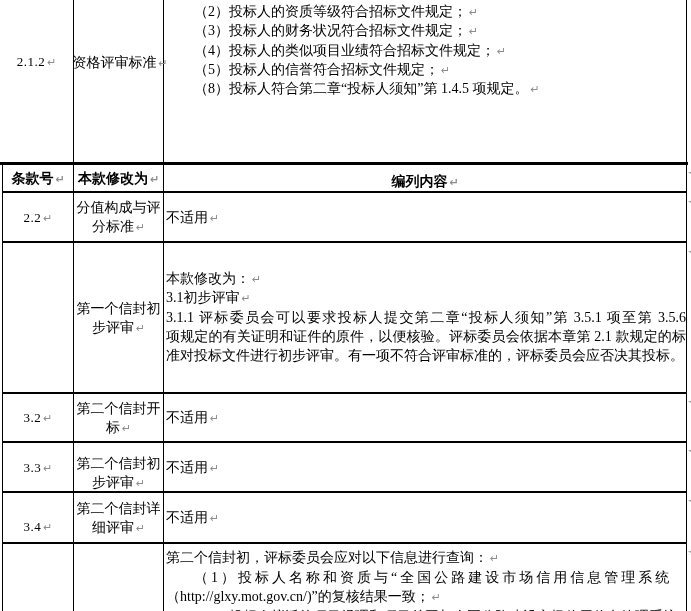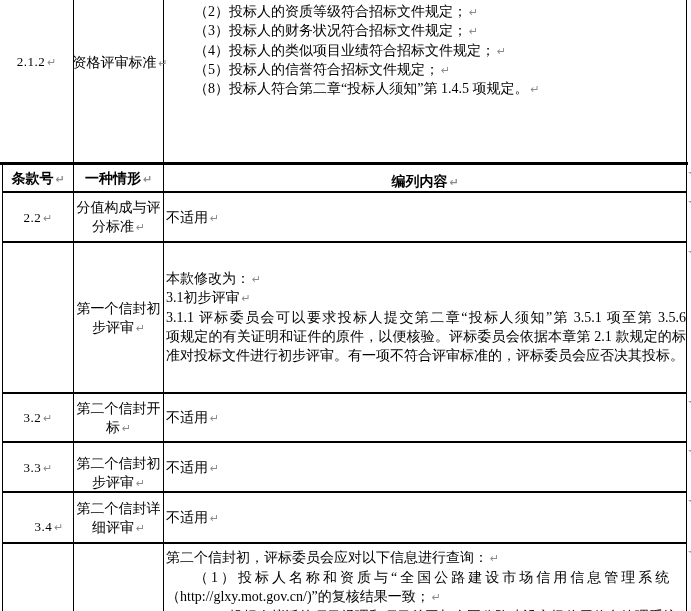--- a/index.html
+++ b/index.html
@@ -58,21 +58,21 @@
     <div class="ln ind"><span>（3）投标人的财务状况符合招标文件规定；</span><span class="pilcrow">↵</span></div>
     <div class="ln ind"><span>（4）投标人的类似项目业绩符合招标文件规定；</span><span class="pilcrow">↵</span></div>
     <div class="ln ind"><span>（5）投标人的信誉符合招标文件规定；</span><span class="pilcrow">↵</span></div>
     <div class="ln ind"><span>（8）投标人符合第二章“投标人须知”第 1.4.5 项规定。</span><span class="pilcrow">↵</span></div>
   </div>
 
   <div class="cell bold" style="left:3px;top:165px;width:70px;height:26px">
     <div class="tl"><span>条款号</span><span class="pilcrow">↵</span></div>
   </div>
   <div class="cell bold" style="left:74px;top:165px;width:89px;height:26px">
-    <div class="tl"><span>一种情形</span><span class="pilcrow">↵</span></div>
+    <div class="tl"><span>本款修改为</span><span class="pilcrow">↵</span></div>
   </div>
   <div class="cell bold" style="left:164px;top:165px;width:522px;height:33px">
     <div class="tl"><span>编列内容</span><span class="pilcrow">↵</span></div>
   </div>
 
   <div class="cell" style="left:3px;top:193px;width:70px;height:48px">
     <div class="tl"><span class="num">2.2</span><span class="pilcrow">↵</span></div>
   </div>
   <div class="cell" style="left:74px;top:193px;width:89px;height:48px">
     <div class="tl">分值构成与评</div>
@@ -109,21 +109,21 @@
     <div class="tl"><span class="num">3.3</span><span class="pilcrow">↵</span></div>
   </div>
   <div class="cell" style="left:74px;top:443px;width:89px;height:60px">
     <div class="tl">第二个信封初</div>
     <div class="tl"><span>步评审</span><span class="pilcrow">↵</span></div>
   </div>
   <div class="cell left" style="left:166px;top:443px;width:520px;height:48px">
     <div class="tl"><span>不适用</span><span class="pilcrow">↵</span></div>
   </div>
 
-  <div class="cell" style="left:14px;top:493px;width:70px;height:66px">
+  <div class="cell" style="left:3px;top:493px;width:70px;height:66px">
     <div class="tl"><span class="num">3.4</span><span class="pilcrow">↵</span></div>
   </div>
   <div class="cell" style="left:74px;top:493px;width:89px;height:49px">
     <div class="tl">第二个信封详</div>
     <div class="tl"><span>细评审</span><span class="pilcrow">↵</span></div>
   </div>
   <div class="cell left" style="left:166px;top:493px;width:520px;height:49px">
     <div class="tl"><span>不适用</span><span class="pilcrow">↵</span></div>
   </div>
 

